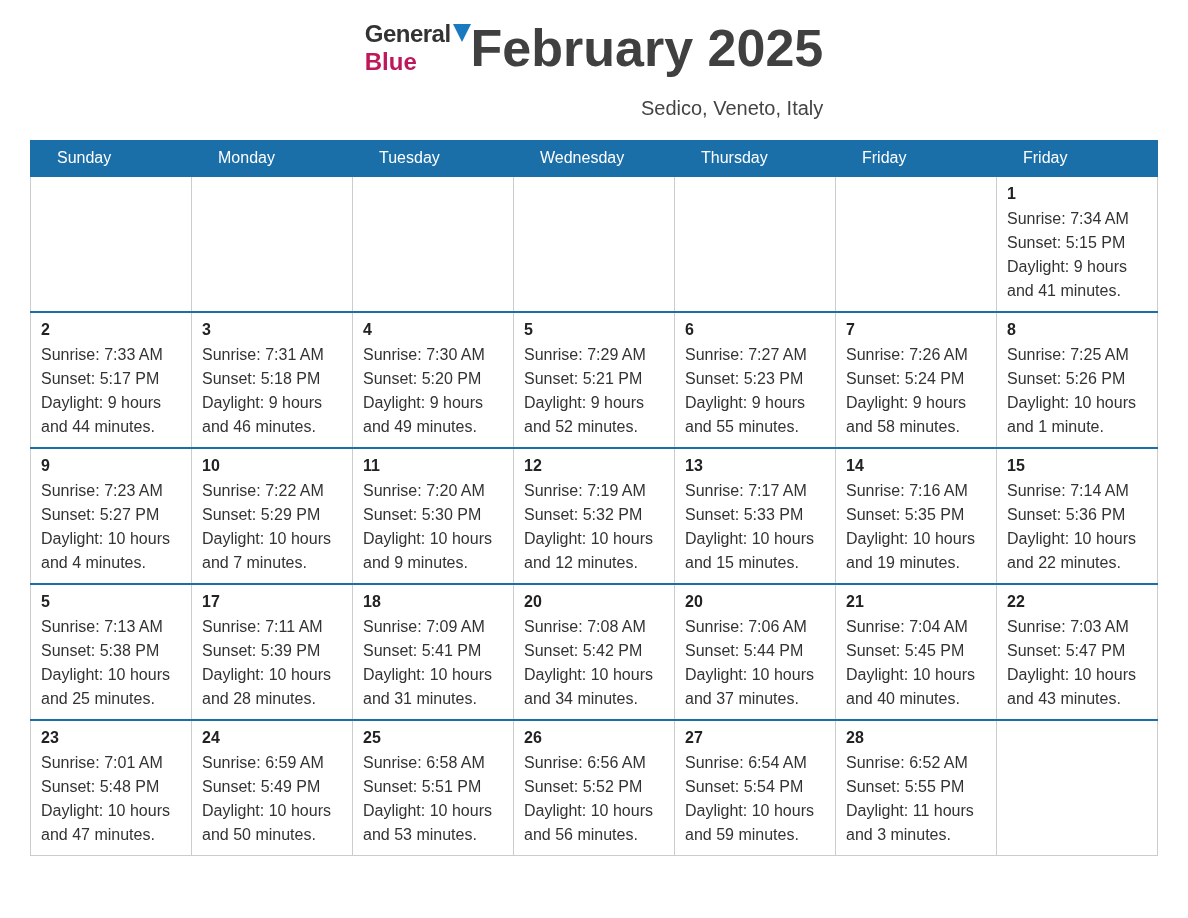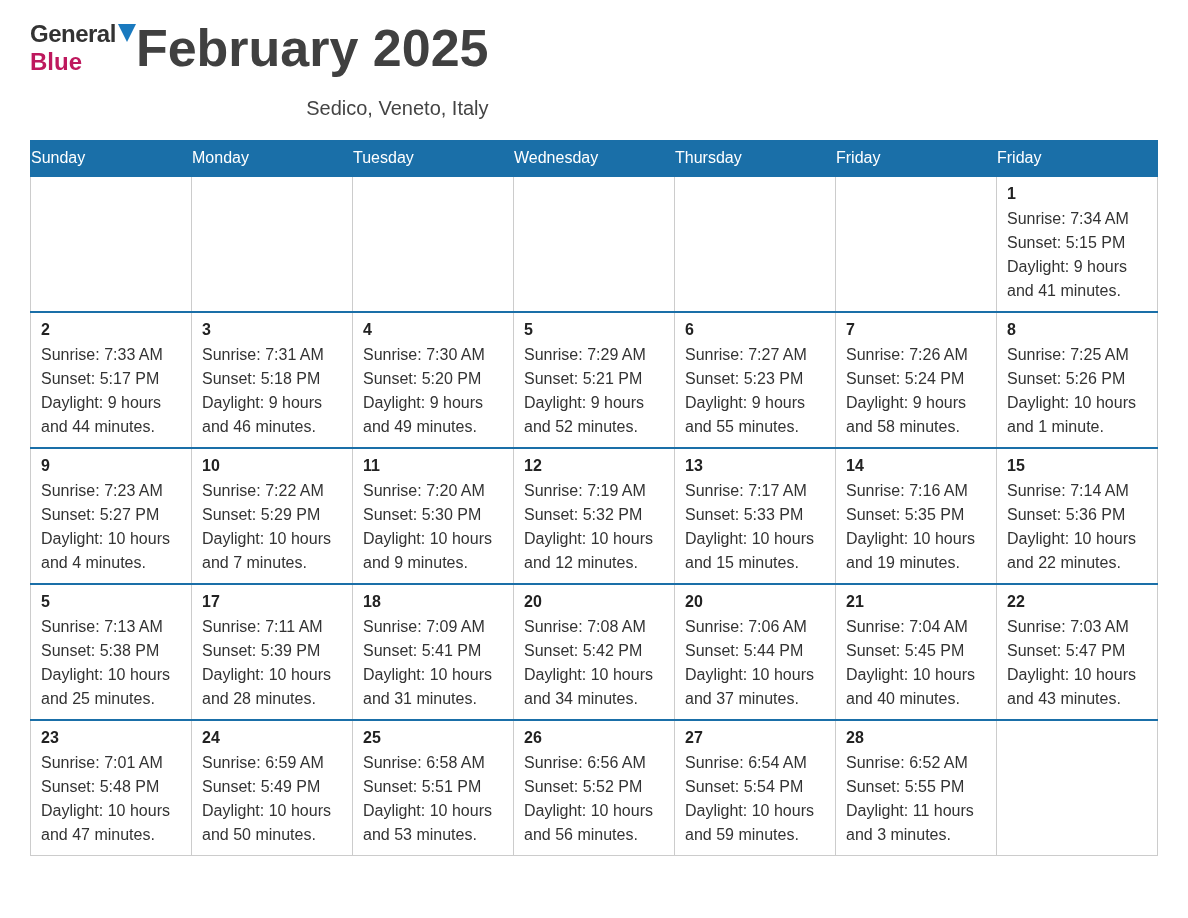--- a/index.html
+++ b/index.html
@@ -5,21 +5,21 @@
     * { box-sizing: border-box; margin: 0; padding: 0; }
     body {
       font-family: Arial, sans-serif;
       background: #fff;
       padding: 20px 30px;
       width: 1188px;
       min-height: 918px;
     }
     .header {
       display: flex;
-      justify-content: flex-start;
+      justify-content: center;
       align-items: flex-start;
       margin-bottom: 20px;
     }
     .logo {
       display: flex;
       flex-direction: column;
       align-items: flex-start;
     }
     .title-area {
       text-align: right;
@@ -36,21 +36,21 @@
       margin-top: 20px;
     }
     .calendar {
       width: 100%;
       border-collapse: collapse;
     }
     .calendar th {
       background-color: #1a6fa8;
       color: #fff;
       text-align: left;
-      padding: 8px 0;
+      padding: 8px 26px;
       font-size: 16px;
       font-weight: normal;
       border: 1px solid #1a6fa8;
     }
     .calendar td {
       vertical-align: top;
       padding: 8px 10px;
       border: 1px solid #ccc;
       width: calc(100% / 7);
       min-height: 110px;

